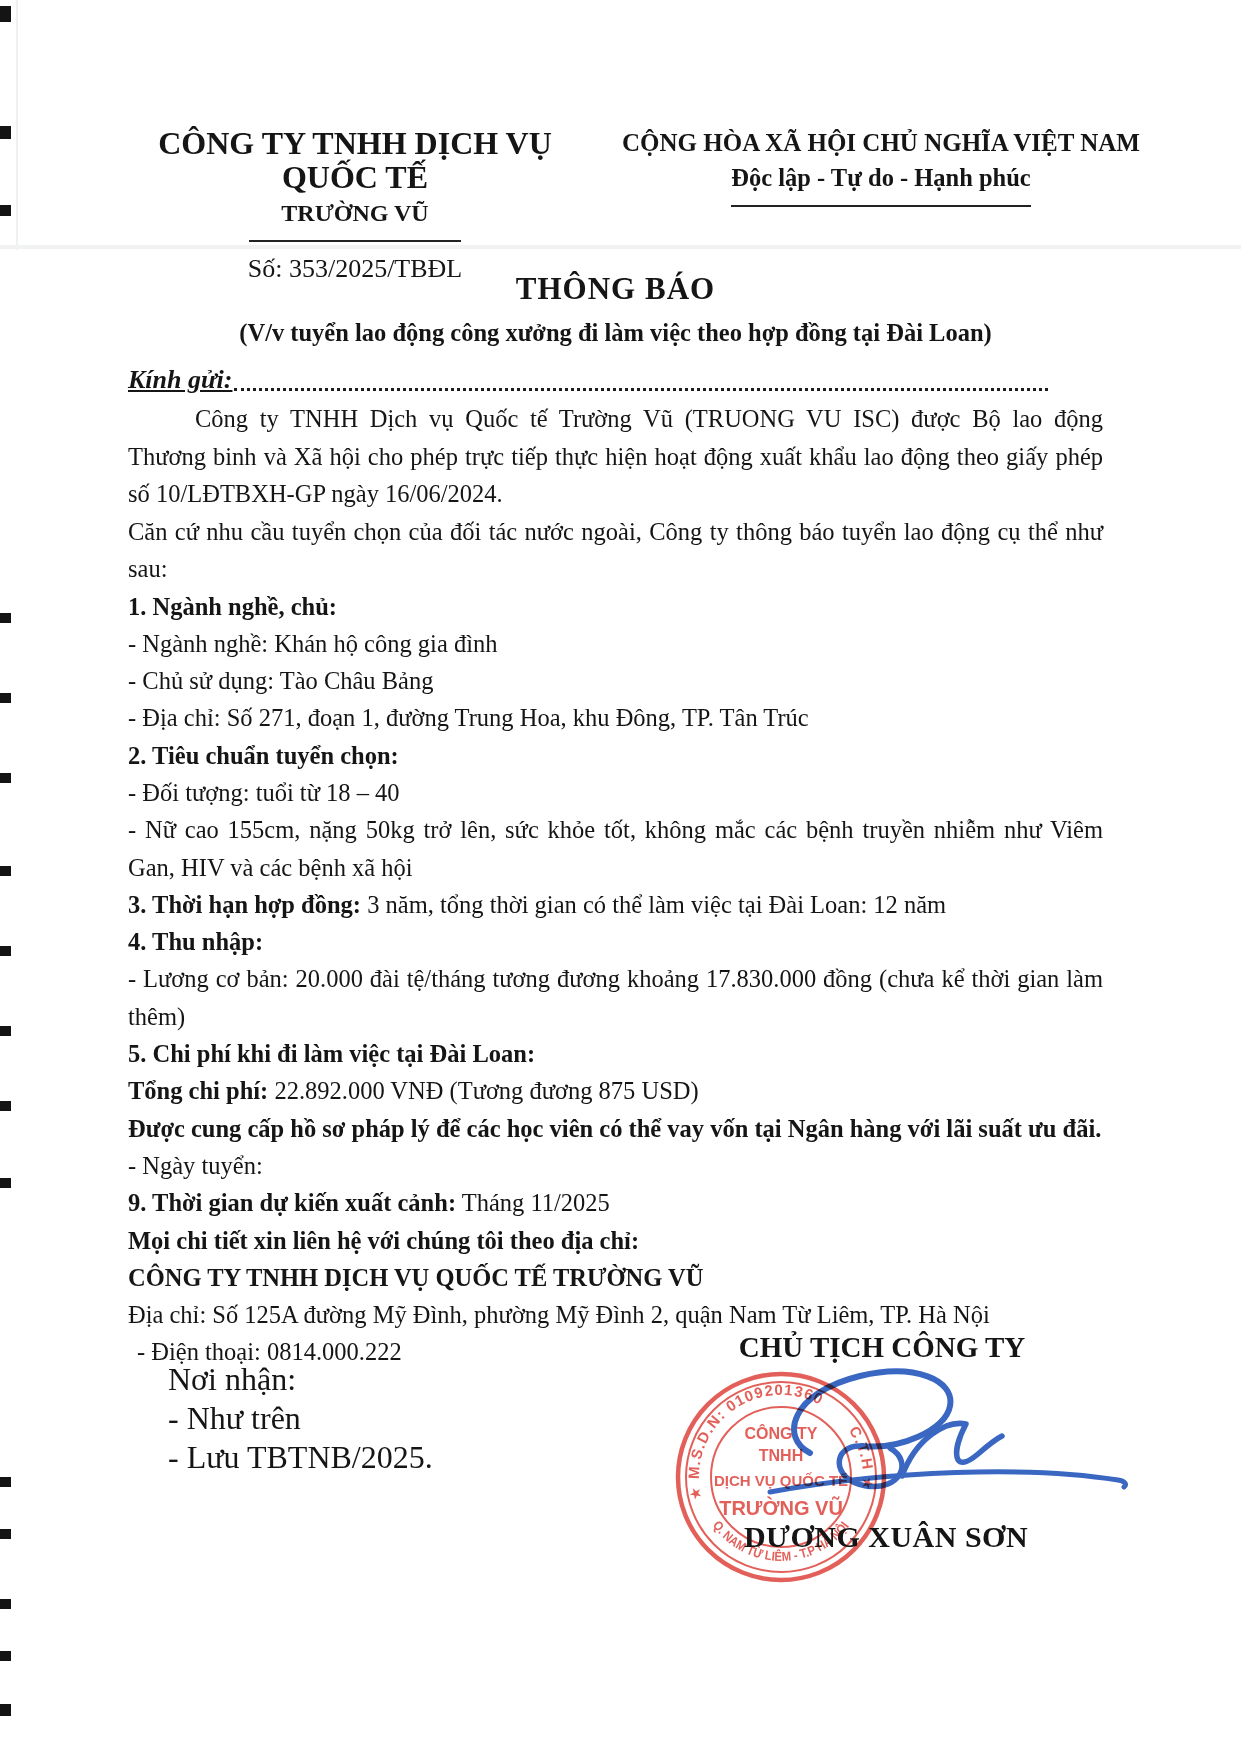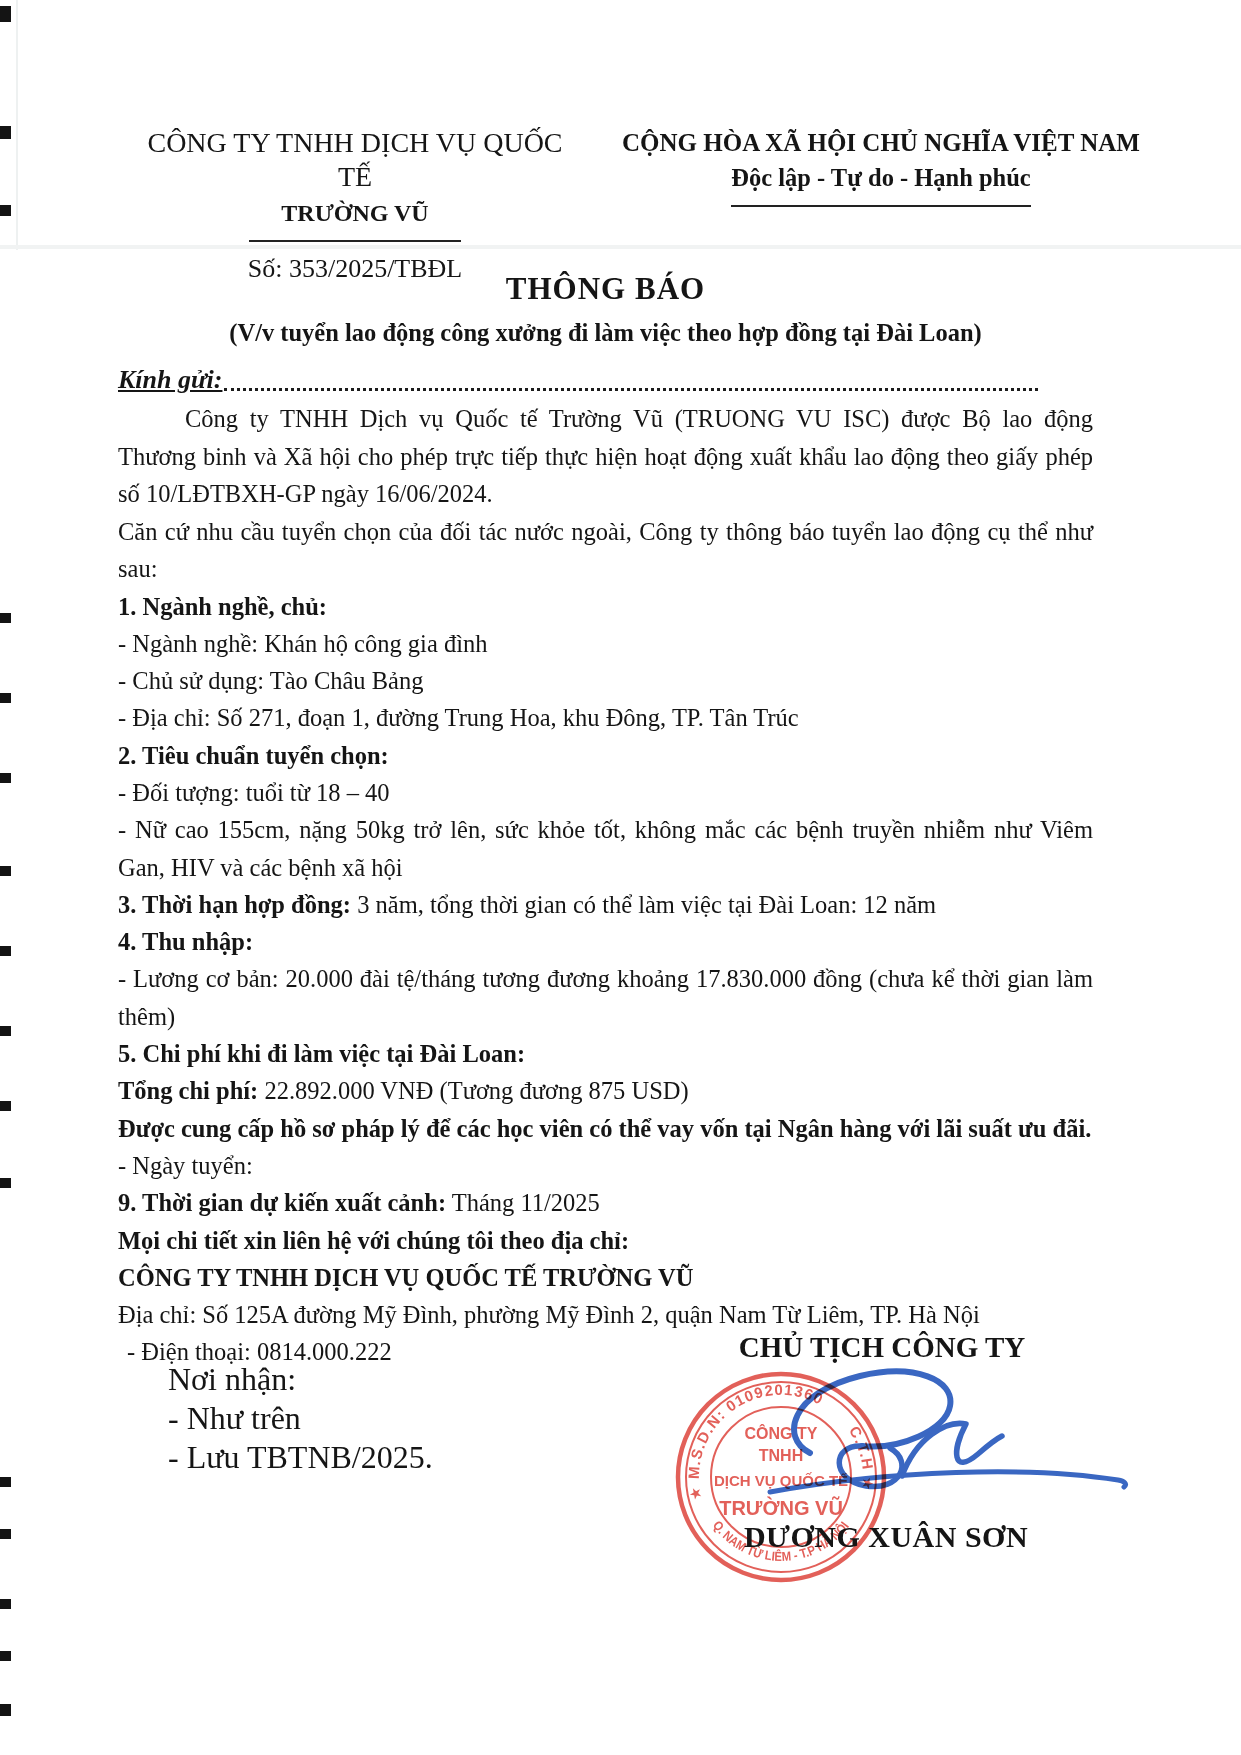--- a/index.html
+++ b/index.html
@@ -9,30 +9,30 @@
     overflow:hidden; margin:0 auto;
   }
   
   .scan-band{position:absolute;left:0;width:100%;height:4px;background:#f1f3f3;}
   .scan-vline{position:absolute;top:0;left:16px;width:2px;height:250px;background:#eef1f1;}
   .scan-mark{position:absolute;left:0;background:#141414;width:11px;}
   
   .header{position:absolute;top:126px;left:0;width:100%;}
   .h-left{position:absolute;left:135px;width:440px;text-align:center;}
   .h-right{position:absolute;left:600px;width:562px;text-align:center;}
-  .h-left .l1{font-weight:normal;font-size:28px;line-height:34px;}
+  .h-left .l1{font-weight:bold;font-size:32px;line-height:34px;}
   .h-left .l2{font-weight:bold;font-size:24px;line-height:38px;}
   .h-rule-left{width:212px;border:none;border-top:2.5px solid #222;margin:8px auto 0;}
   .h-num{font-size:26px;margin-top:12px;}
   .h-right .l1{font-weight:bold;font-size:25px;line-height:34px;}
   .h-right .l2{font-weight:bold;font-size:24.5px;line-height:36px;}
   .h-rule-right{width:300px;border:none;border-top:2.5px solid #222;margin:9px auto 0;}
   .h-date{font-size:25.5px;font-style:italic;margin-top:13px;}
   
-  .content{position:absolute;top:266px;left:118px;width:975px;}
+  .content{position:absolute;top:266px;left:128px;width:975px;}
   .doc-title{text-align:center;font-weight:bold;font-size:31px;line-height:46px;letter-spacing:1px;}
   .doc-subtitle{text-align:center;font-weight:bold;font-size:24.5px;line-height:42px;}
   .salutation{display:flex;align-items:flex-end;height:46px;padding-right:55px;}
   .salutation-label{font-weight:bold;font-style:italic;text-decoration:underline;font-size:26px;line-height:40px;}
   .salutation-dots{flex:1;border-bottom:3px dotted #1c1c1c;margin:0 0 9px 2px;}
   .para{font-size:24.5px;line-height:37.5px;margin:0;text-align:justify;}
   .indent{text-indent:67px;}
   .line{font-size:24.5px;line-height:37.3px;text-align:justify;}
   .b{font-weight:bold;}
   .bi{font-weight:bold;}

